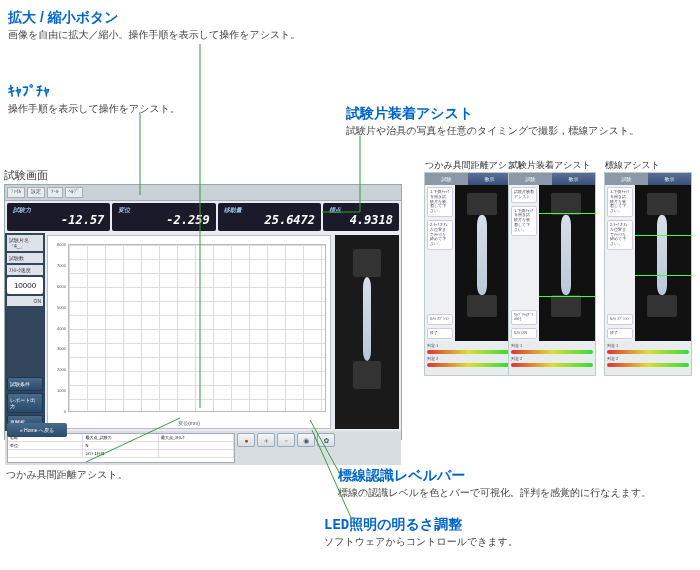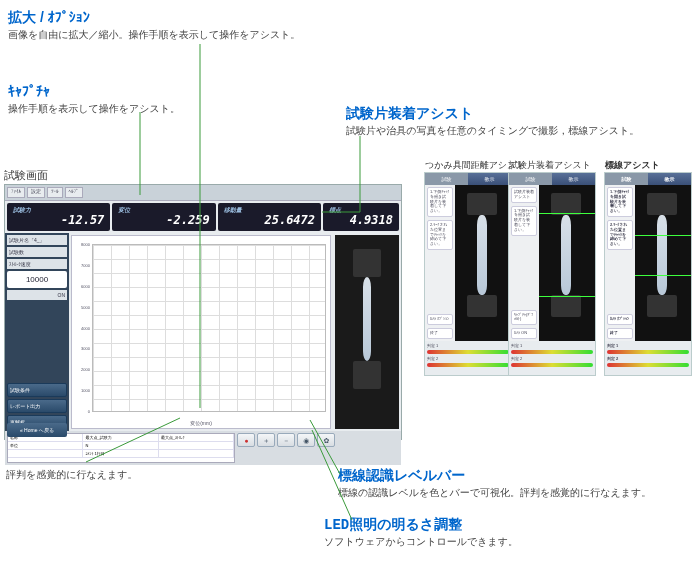--- a/index.html
+++ b/index.html
@@ -74,21 +74,21 @@
     flex: 1;
     border-radius: 2px;
     font-family: monospace;
   }
   .readout small { font-size: 6px; color: #9bd; display: block; text-align: left; line-height: 1; }
   .main-body {
     display: flex;
     height: 198px;
   }
   .left-panel {
-    width: 64px;
+    width: 40px;
     background: #32455a;
     padding: 2px;
     display: flex;
     flex-direction: column;
     gap: 2px;
   }
   .left-panel .lbl {
     background: #dde3e8;
     font-size: 5px;
     padding: 2px;
@@ -289,33 +289,33 @@
     inset: 0;
     width: 700px;
     height: 570px;
     pointer-events: none;
   }
 </style>
 </head>
 <body>
 
 <div class="callout" style="left:8px; top:8px;">
-  <div class="callout-title">拡大 / ｵﾌﾟｼｮﾝ</div>
+  <div class="callout-title">拡大 / 縮小ボタン</div>
   <div class="callout-desc">画像を自由に拡大／縮小。操作手順を表示して操作をアシスト。</div>
 </div>
 <div class="callout" style="left:8px; top:82px;">
   <div class="callout-title">ｷｬﾌﾟﾁｬ</div>
   <div class="callout-desc">操作手順を表示して操作をアシスト。</div>
 </div>
 <div class="callout" style="left:346px; top:104px; width:350px;">
   <div class="callout-title">試験片装着アシスト</div>
   <div class="callout-desc">試験片や治具の写真を任意のタイミングで撮影，標線アシスト。</div>
 </div>
 <div class="callout" style="left:6px; top:466px;">
-  <div class="callout-desc">評判を感覚的に行なえます。</div>
+  <div class="callout-desc">つかみ具間距離アシスト。</div>
 </div>
 <div class="callout" style="left:338px; top:466px; width:360px;">
   <div class="callout-title">標線認識レベルバー</div>
   <div class="callout-desc">標線の認識レベルを色とバーで可視化。評判を感覚的に行なえます。</div>
 </div>
 <div class="callout" style="left:324px; top:516px; width:360px;font-family:Liberation Mono, monospace;">
   <div class="callout-title">LED照明の明るさ調整</div>
   <div class="callout-desc">ソフトウェアからコントロールできます。</div>
 </div>
 
@@ -456,21 +456,21 @@
     </div>
   </div>
   <div class="ap-footer">
     <span>判定 1</span>
     <div class="bar"></div>
     <span>判定 2</span>
     <div class="bar"></div>
   </div>
 </div>
 
-<div class="assist-panel" style="left:604px;font-weight:bold;">
+<div class="assist-panel" style="left:604px;">
   <div class="ap-title">標線アシスト</div>
   <div class="ap-header">
     <span>試験</span>
     <span>教示</span>
   </div>
   <div class="ap-body">
     <div class="ap-side">
       <div>1.下側ﾁｬｯｸを開き試験片を装着して下さい。</div>
       <div>2.ﾏｰｸされた位置までﾁｬｯｸを締めて下さい。</div>
       <div style="margin-top:auto">ｶﾒﾗ ｵﾌﾟｼｮﾝ</div>

